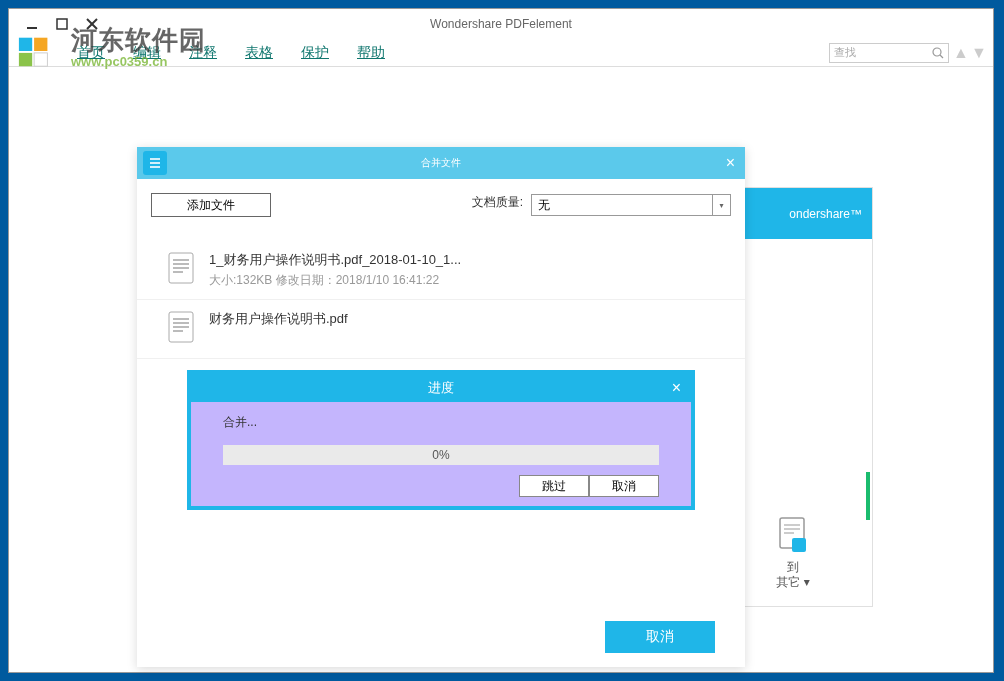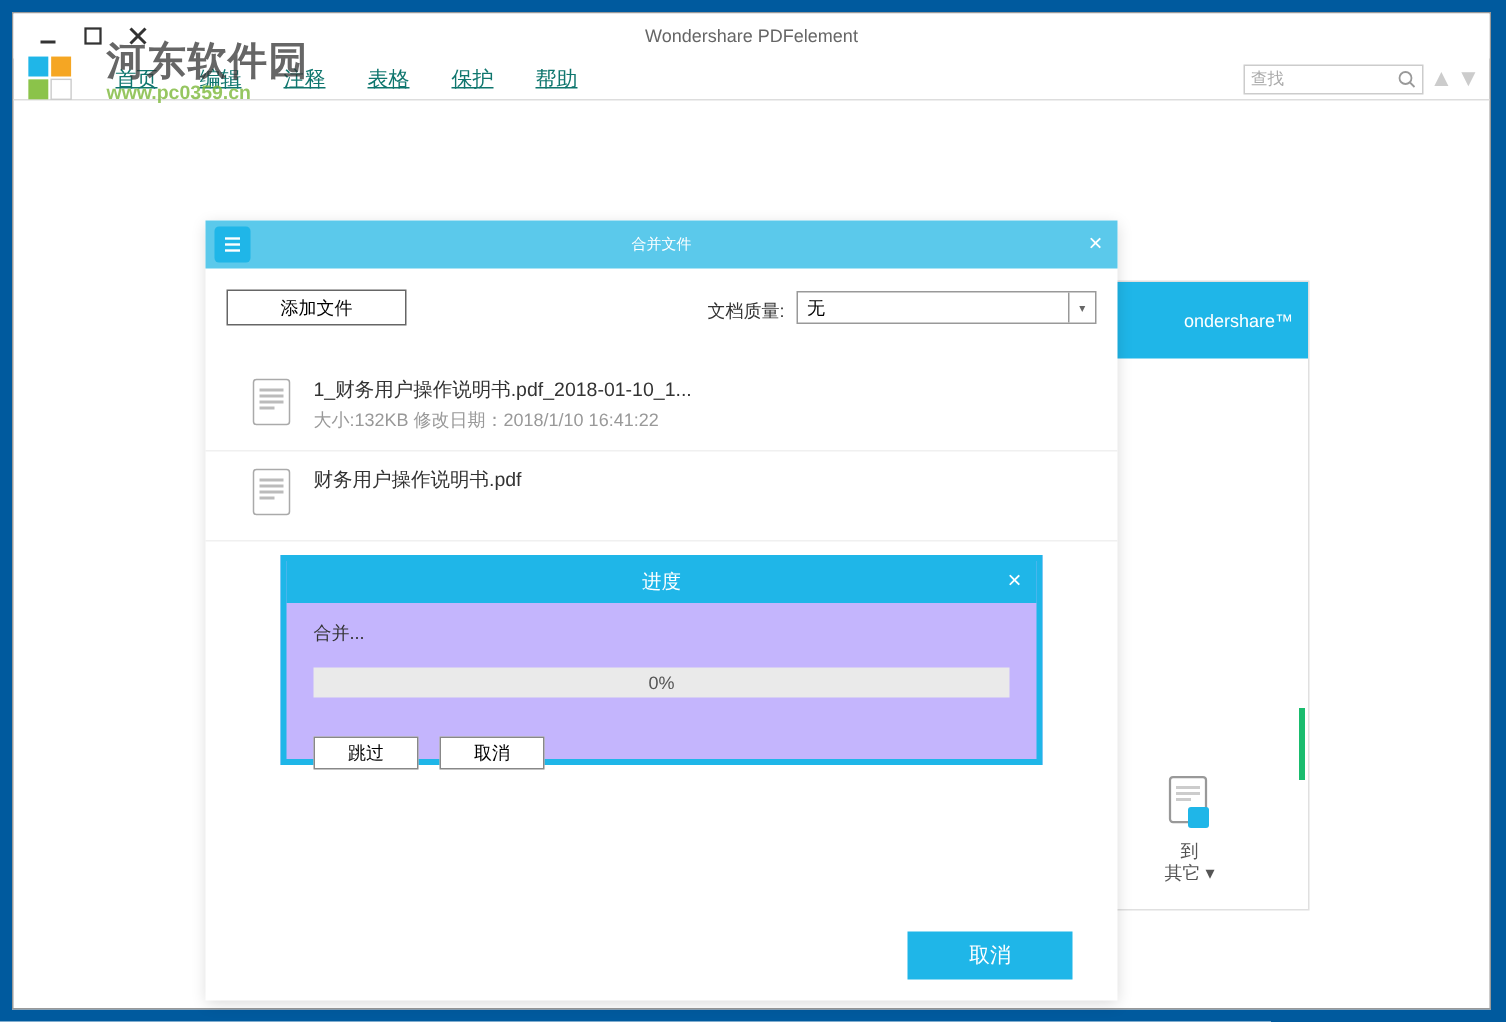--- a/index.html
+++ b/index.html
@@ -77,21 +77,21 @@
     .merge-title { position: absolute; left: 50%; transform: translateX(-50%); color: #fff; font-size: 10px; }
     .merge-close { position: absolute; right: 10px; color: #fff; cursor: pointer; font-size: 16px; }
     
     .merge-toolbar {
       height: 52px; display: flex; align-items: center; padding: 0 14px; gap: 20px;
     }
     .add-file-btn {
       width: 120px; height: 24px; border: 1px solid #666; background: #fff;
       font-size: 12px; display: flex; align-items: center; justify-content: center; cursor: pointer;
     }
-    .quality-wrap { margin-left: auto; display: flex; align-items: flex-end; gap: 8px; }
+    .quality-wrap { margin-left: auto; display: flex; align-items: flex-start; gap: 8px; }
     .quality-label { font-size: 12px; color: #333; }
     .quality-select {
       width: 200px; height: 22px; border: 1px solid #999; display: flex; align-items: center;
       padding: 0 6px; font-size: 12px; position: relative; background: #fff;
     }
     .quality-select .sel-arrow {
       position: absolute; right: 0; top: 0; width: 18px; height: 100%;
       border-left: 1px solid #999; display: flex; align-items: center; justify-content: center;
       font-size: 8px; color: #666;
     }
@@ -117,29 +117,29 @@
     .progress-dialog {
       position: absolute; left: 178px; top: 303px; width: 508px; height: 140px;
       background: #c4b5fd; border: 4px solid #1fb6e8;
     }
     .progress-header {
       height: 28px; background: #1fb6e8; color: #fff; display: flex; align-items: center;
       position: relative;
     }
     .progress-title { position: absolute; left: 50%; transform: translateX(-50%); font-size: 13px; }
     .progress-close { position: absolute; right: 10px; cursor: pointer; font-size: 16px; }
-    .progress-body { padding: 12px 18px; }
+    .progress-body { padding: 12px 32px; }
     .progress-label { font-size: 12px; color: #333; margin-bottom: 14px; }
     .progress-bar {
       width: 100%; height: 20px; background: #eaeaea; position: relative;
       display: flex; align-items: center; justify-content: center;
       font-size: 12px; color: #555;
     }
     .progress-actions {
-      display: flex; gap: 14px; margin-top: 26px;
+      display: flex; justify-content: flex-end; margin-top: 10px;
     }
     .progress-actions .pbtn {
       width: 70px; height: 22px; border: 1px solid #888; background: #fff;
       font-size: 12px; display: flex; align-items: center; justify-content: center; cursor: pointer;
     }
     
     .green-edge {
       position: absolute; right: 123px; top: 405px; width: 4px; height: 48px; background: #1abc6e;
     }
   </style>

